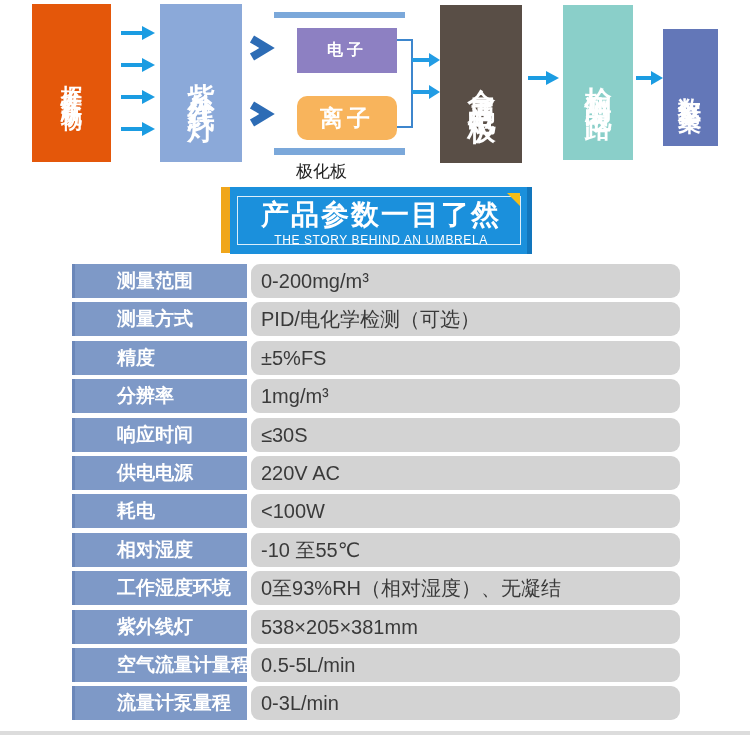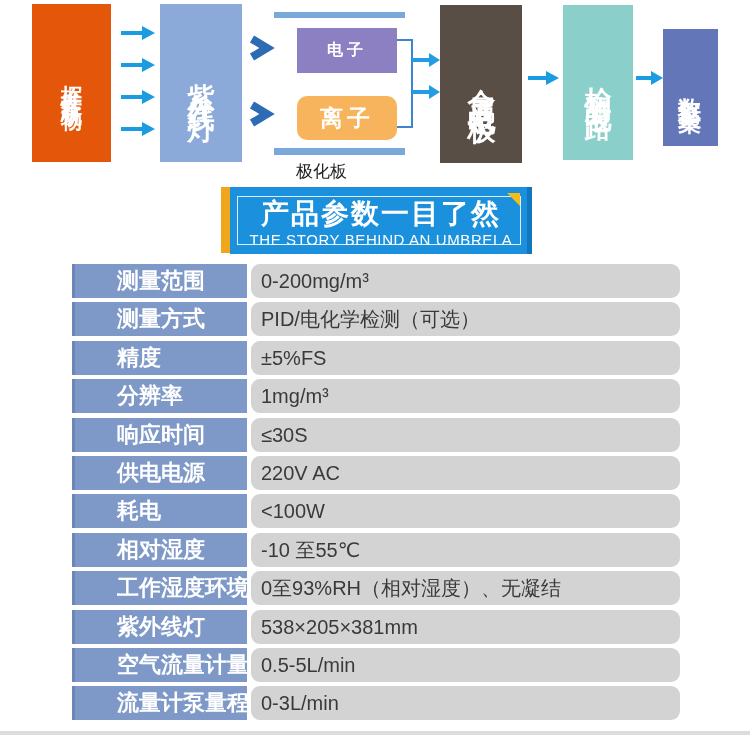--- a/index.html
+++ b/index.html
@@ -39,27 +39,27 @@
   
   .banner-stripe{position:absolute;left:221px;top:187px;width:9px;height:66px;background:#f0a61b;}
   .banner{
     position:absolute;left:230px;top:187px;width:302px;height:67px;background:#1b90dc;
     display:flex;flex-direction:column;align-items:center;justify-content:center;
   }
   .banner-edge{position:absolute;right:0;top:0;bottom:0;width:5px;background:#1276bd;}
   .banner-border{position:absolute;left:7px;right:11px;top:9px;bottom:9px;border:1px solid rgba(255,255,255,.85);pointer-events:none;}
   .banner-fold{position:absolute;top:6px;right:12px;width:0;height:0;border-top:13px solid #f6bd17;border-left:13px solid transparent;}
   .banner-title{color:#fff;font-size:28px;font-weight:bold;letter-spacing:2px;line-height:1.1;margin-top:6px;}
-  .banner-subtitle{color:#fff;font-size:15px;letter-spacing:.6px;margin-top:2px;white-space:nowrap;}
+  .banner-subtitle{color:#fff;font-size:12px;letter-spacing:.6px;margin-top:2px;white-space:nowrap;}
   
   .spec-table{position:absolute;left:72px;top:264px;width:608px;}
   .spec-row{display:flex;height:34px;margin-bottom:4.4px;}
   .spec-label{
     box-sizing:border-box;width:175px;background:#7e99c7;border-left:3px solid #6b87b9;
-    color:#fff;font-size:22px;font-weight:bold;line-height:34px;padding-left:42px;margin-right:4px;
+    color:#fff;font-size:19px;font-weight:bold;line-height:34px;padding-left:42px;margin-right:4px;
     white-space:nowrap;overflow:hidden;
   }
   .spec-value{
     flex:1;background:#d3d3d3;color:#3a3a3a;font-size:20px;line-height:34px;padding-left:10px;
     white-space:nowrap;overflow:hidden;border-radius:9px;
   }
   .footer-bar{position:absolute;left:0;right:0;bottom:0;height:4px;background:#dcdcdc;}
 </style>
 </head>
 <body>

